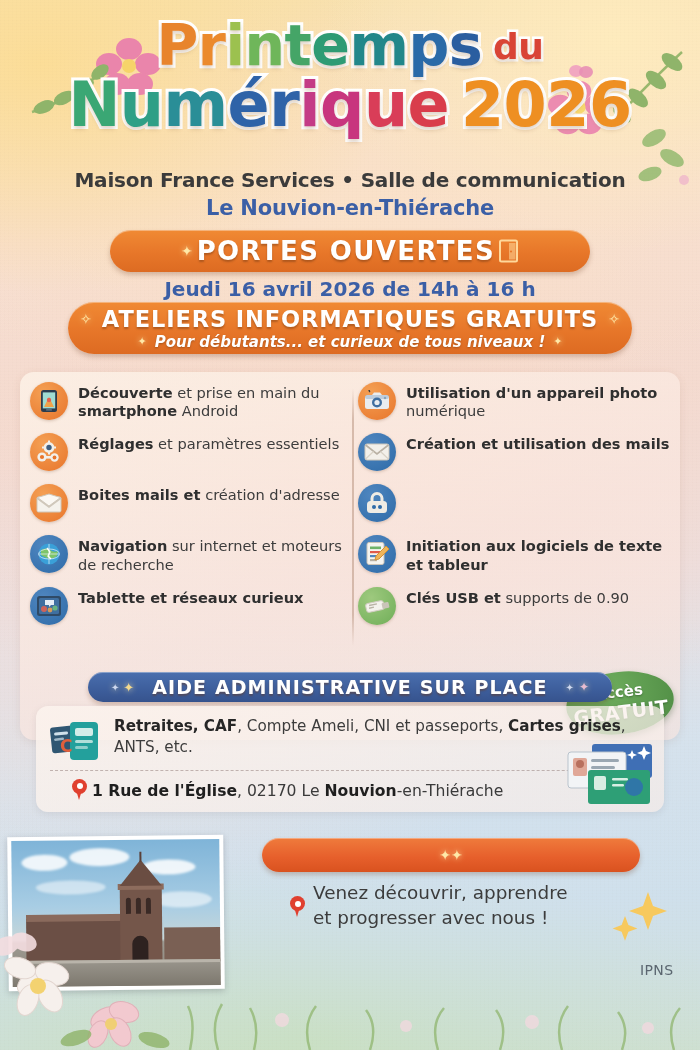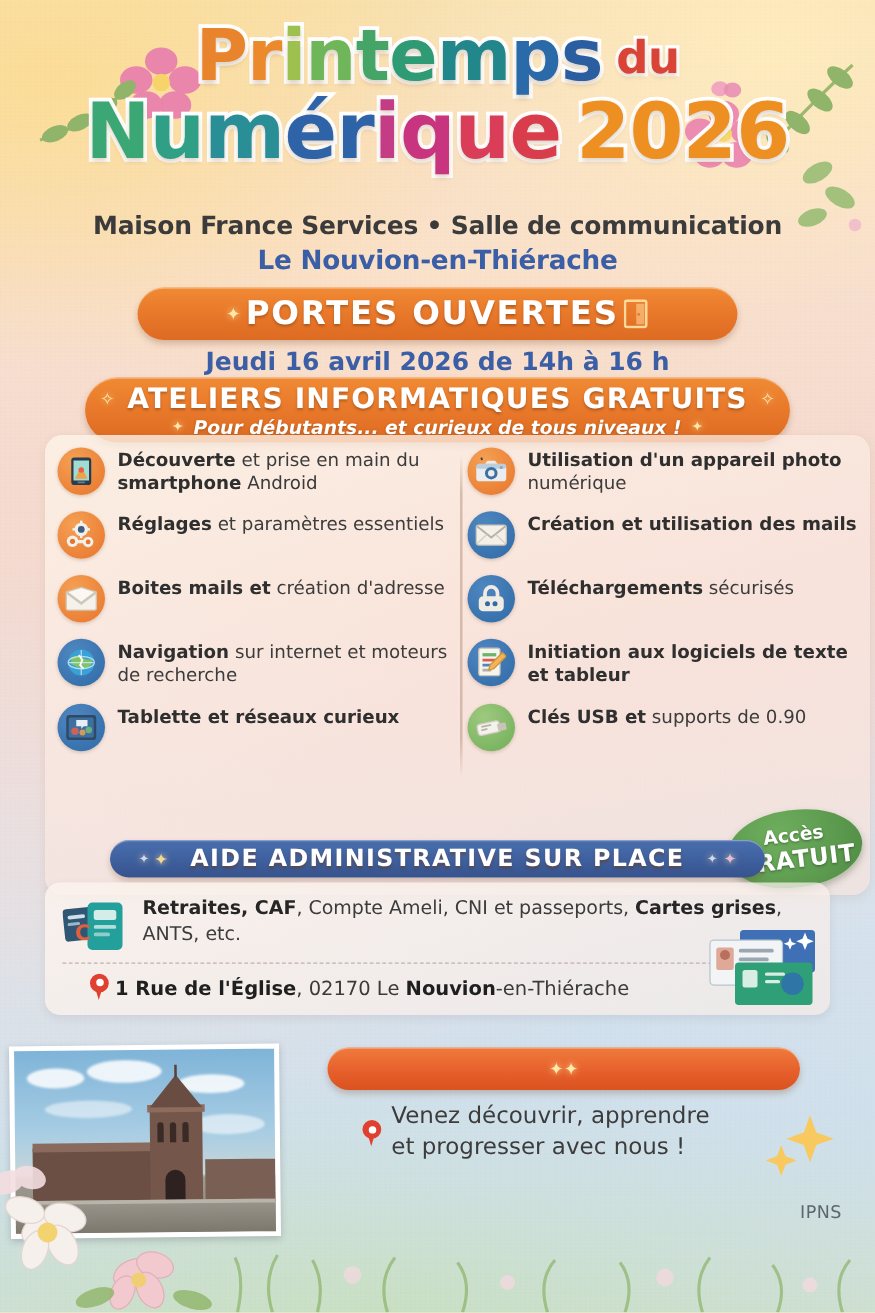--- a/index.html
+++ b/index.html
@@ -85,25 +85,24 @@
   #aide { top: 672px; left: 88px; width: 524px; height: 30px; }
   #aide .pill-text { font-size: 19px; letter-spacing: 1.1px; }
 
   #entree { top: 838px; left: 262px; width: 378px; height: 34px; }
   #entree .pill-text { font-size: 22px; letter-spacing: .2px; }
 
   .sparkle { color: #ffe9a8; font-size: 14px; text-shadow: 0 0 6px rgba(255,235,170,.9); }
 
   
   #workshops {
-    position: absolute; top: 348px; left: 20px; width: 660px; height: 368px;
+    position: absolute; top: 372px; left: 20px; width: 660px; height: 368px;
     background: linear-gradient(160deg, rgba(253,243,232,.80), rgba(250,231,224,.70) 55%, rgba(250,228,220,.62));
     border-radius: 14px;
     box-shadow: 0 2px 8px rgba(150,110,80,.12);
-    margin-left: 16px;
   }
   .col { position: absolute; top: 10px; width: 322px; }
   .colL { left: 10px; }
   .colR { left: 338px; }
   .divider { position: absolute; top: 16px; left: 332px; width: 2px; height: 258px;
              background: linear-gradient(180deg, rgba(196,160,140,0), rgba(186,150,130,.55) 12%, rgba(186,150,130,.55) 88%, rgba(196,160,140,0)); }
   .item { display: flex; align-items: flex-start; gap: 10px; margin-bottom: 13px; }
   .ico { width: 38px; height: 38px; border-radius: 50%; flex: 0 0 38px; position: relative;
          box-shadow: 0 1px 3px rgba(120,80,50,.28); display:flex; align-items:center; justify-content:center; }
   .ico.o { background: radial-gradient(circle at 35% 28%, #f4a054, #e8752b); }
@@ -350,21 +349,20 @@
         </div>
         <div class="item">
           <div class="ico b">
             <svg width="26" height="24" viewBox="0 0 26 24">
               <path d="M8 11 V7.5 a5 5 0 0 1 10 0 V11" fill="none" stroke="#f0ece4" stroke-width="3"></path>
               <rect x="3" y="10" width="20" height="12" rx="3.5" fill="#f0ece4"></rect>
               <circle cx="10" cy="16" r="2" fill="#2e6ba8"></circle>
               <circle cx="16" cy="16" r="2" fill="#2e6ba8"></circle>
             </svg>
           </div>
-          <div class="itxt"><b>Téléchargements</b><span> sécurisés</span></div>
         </div>
         <div class="item">
           <div class="ico b">
             <svg width="24" height="26" viewBox="0 0 24 26">
               <rect x="2" y="1.5" width="17" height="22" rx="2" fill="#f6f4ef" stroke="#c9c2b6"></rect>
               <rect x="5" y="5.5" width="11" height="2.6" fill="#6fb36a"></rect>
               <rect x="5" y="10" width="11" height="2.2" fill="#e05a4c"></rect>
               <rect x="5" y="14" width="11" height="2.2" fill="#4f86bf"></rect>
               <rect x="5" y="18" width="7" height="2.2" fill="#b7b0a4"></rect>
               <path d="M21 5 l3 3 -10 10 -4 1 1-4z" fill="#f0b55a" stroke="#d19338"></path>

